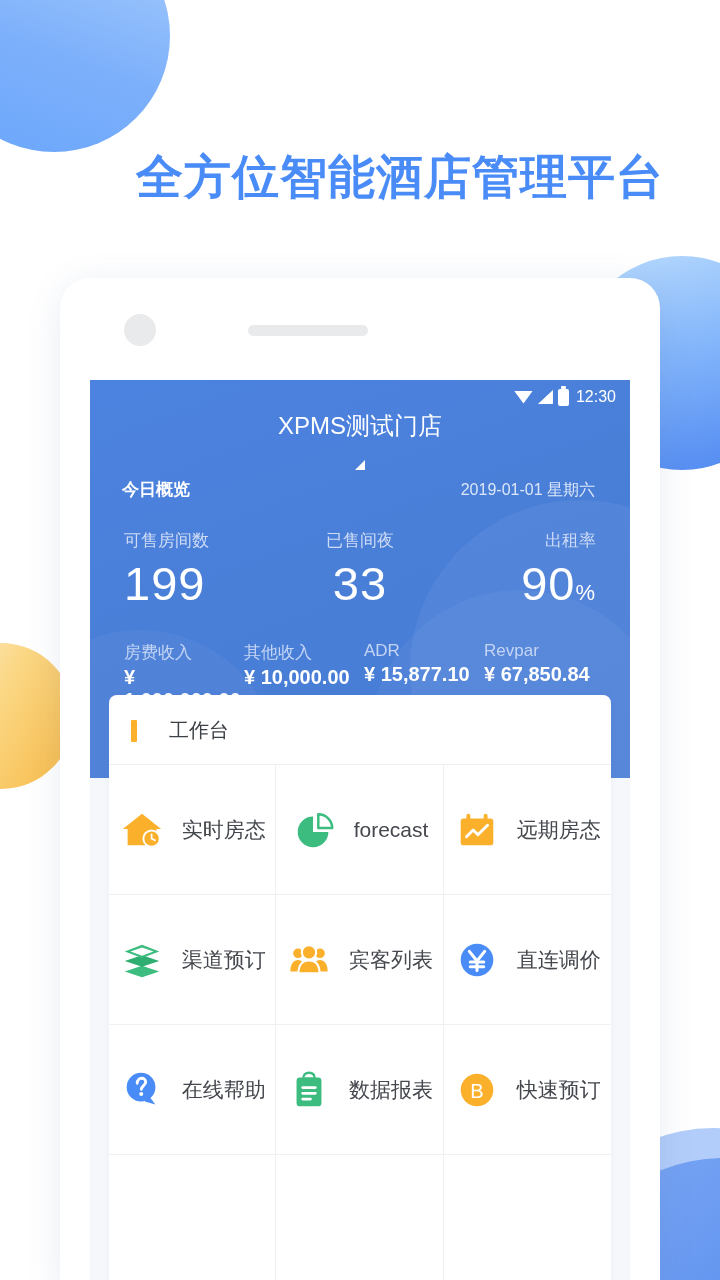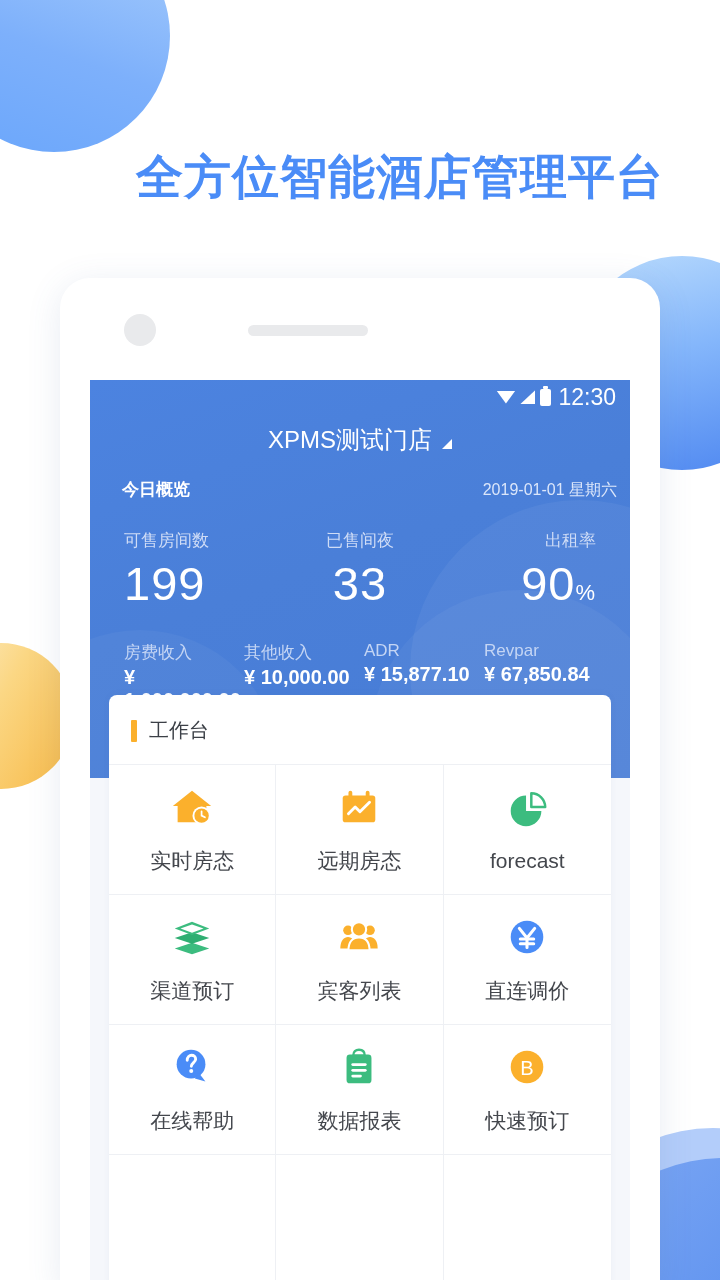--- a/index.html
+++ b/index.html
@@ -109,21 +109,21 @@
     background:rgba(255,255,255,.04);
   }
 
   .statusbar {
     position:relative; z-index:2;
     height:34px; display:flex; align-items:center;
     justify-content:flex-end; gap:5px;
     padding:0 14px 0 0;
     color:#fff;
   }
-  .sb-time { font-size:23px; margin-left:2px; }
+  .sb-time { font-size:16px; margin-left:2px; }
   .ic-wifi {
     width:19px; height:13px;
     background:#fff;
     clip-path:polygon(0 0,100% 0,50% 100%);
   }
   .ic-signal {
     width:15px; height:14px;
     background:#fff;
     clip-path:polygon(100% 0,100% 100%,0 100%);
   }
@@ -133,33 +133,34 @@
   }
   .ic-batt::after {
     content:""; position:absolute; left:3px; top:-3px;
     width:5px; height:3px; background:#fff; border-radius:1px;
   }
 
   .store-row {
     position:relative; z-index:2;
     height:52px; display:flex; align-items:center; justify-content:center;
     gap:10px;
+    flex-direction:column;
   }
   .store-name { color:#fff; font-size:24px; }
   .ic-caret {
     width:0;height:0;
     border-left:10px solid transparent;
     border-bottom:10px solid #fff;
     margin-top:8px;
   }
 
   .today-row {
     position:relative; z-index:2;
     display:flex; align-items:baseline; justify-content:space-between;
-    padding:12px 13px 0 32px;
+    padding:12px 35px 0 32px;
   }
   .today-label { color:#fff; font-size:17px; font-weight:bold; }
   .today-date { color:#dbe6fa; font-size:16px; }
 
   .kpi-row {
     position:relative; z-index:2;
     display:flex; padding:28px 26px 0 26px;gap:40px;
   }
   .kpi { flex:1; text-align:center; }
   .kpi:first-child { text-align:left; padding-left:8px; }
@@ -187,29 +188,29 @@
     background:#fff;
     border-radius:8px 8px 0 0;
     box-shadow:0 -1px 6px rgba(70,100,150,.06);
     overflow:hidden;
   }
   .wb-head {
     display:flex; align-items:center; gap:12px;
     padding:22px 0 20px 22px;
   }
   .wb-bar { width:6px; height:22px; background:#fbb02c; border-radius:1px; }
-  .wb-title { font-size:20px; color:#3c4047; }
+  .wb-title { font-size:20px; color:#3c4047;margin-left:20px; }
 
   .grid {
     display:grid; grid-template-columns:repeat(3,1fr);
     border-top:1px solid #eef0f4;
   }
   .cell {
     height:130px;
-    display:flex; flex-direction:column; align-items:center; justify-content:center;
+    display:flex; flex-direction:row; align-items:center; justify-content:center;
     gap:17px;
     border-right:1px solid #eef0f4;
     border-bottom:1px solid #eef0f4;
     background:#fff;
   }
   .cell:nth-child(3n) { border-right:none; }
   .cell-label { font-size:21px; color:#44474d; }
   .cell-icon { width:46px; height:46px; display:block; }
 </style>
 </head>
@@ -306,35 +307,35 @@
             <path d="M24 7 L44 23 L39 23 L39 40 L9 40 L9 23 L4 23 Z" fill="#fbb02c"></path>
             <circle cx="34" cy="33" r="9.5" fill="#fff"></circle>
             <circle cx="34" cy="33" r="7.5" fill="#fbb02c"></circle>
             <path d="M34 28.5 L34 33 L37.5 34.8" stroke="#fff" stroke-width="1.8" fill="none" stroke-linecap="round"></path>
           </svg>
           <div class="cell-label">实时房态</div>
         </div>
 
         <div class="cell">
           <svg class="cell-icon" viewBox="0 0 48 48">
+            <path d="M23 10 A16 16 0 1 0 39 26 L23 26 Z" fill="#3cbc7f"></path>
+            <path d="M28 8 L42 8 L42 22 L28 22 Z" fill="none"></path>
+            <path d="M28.5 7.5 A14.5 14.5 0 0 1 43 22 L28.5 22 Z" fill="#fff" stroke="#3cbc7f" stroke-width="2.6" stroke-linejoin="round"></path>
+          </svg>
+          <div class="cell-label">forecast</div>
+        </div>
+
+        <div class="cell">
+          <svg class="cell-icon" viewBox="0 0 48 48">
             <rect x="7" y="12" width="34" height="28" rx="3" fill="#fbb02c"></rect>
             <rect x="13" y="7" width="4" height="9" rx="2" fill="#fbb02c"></rect>
             <rect x="31" y="7" width="4" height="9" rx="2" fill="#fbb02c"></rect>
             <path d="M13 31 L20 24 L25 29 L35 19" stroke="#fff" stroke-width="3" fill="none" stroke-linecap="round" stroke-linejoin="round"></path>
           </svg>
           <div class="cell-label">远期房态</div>
-        </div>
-
-        <div class="cell">
-          <svg class="cell-icon" viewBox="0 0 48 48">
-            <path d="M23 10 A16 16 0 1 0 39 26 L23 26 Z" fill="#3cbc7f"></path>
-            <path d="M28 8 L42 8 L42 22 L28 22 Z" fill="none"></path>
-            <path d="M28.5 7.5 A14.5 14.5 0 0 1 43 22 L28.5 22 Z" fill="#fff" stroke="#3cbc7f" stroke-width="2.6" stroke-linejoin="round"></path>
-          </svg>
-          <div class="cell-label">forecast</div>
         </div>
 
         <div class="cell">
           <svg class="cell-icon" viewBox="0 0 48 48">
             <path d="M24 30 L42 36 L24 42 L6 36 Z" fill="#3cbc7f"></path>
             <path d="M24 19 L42 25 L24 31 L6 25 Z" fill="#2fae72"></path>
             <path d="M24 8 L42 15 L24 22 L6 15 Z" fill="#3cbc7f"></path>
             <path d="M24 11 L36 15 L24 19.5 L12 15 Z" fill="#ffffff"></path>
           </svg>
           <div class="cell-label">渠道预订</div>

